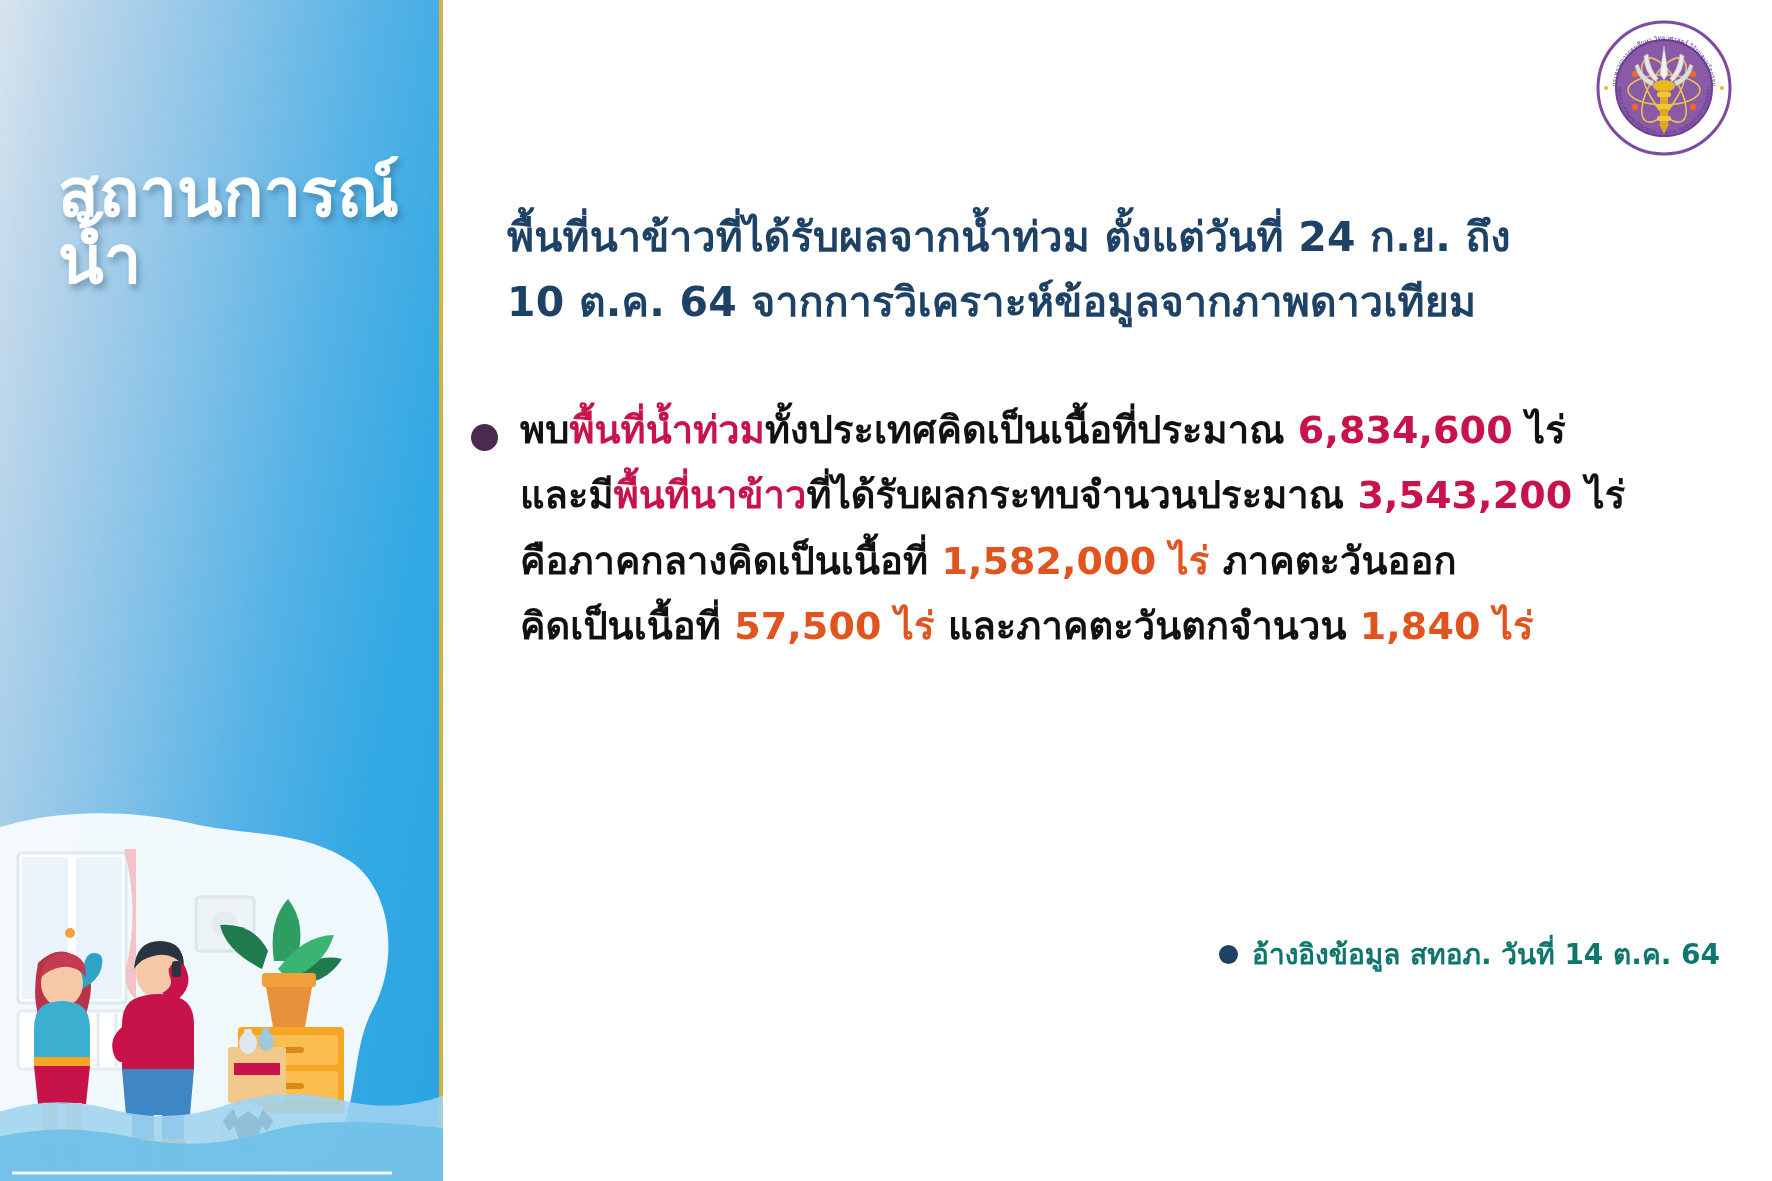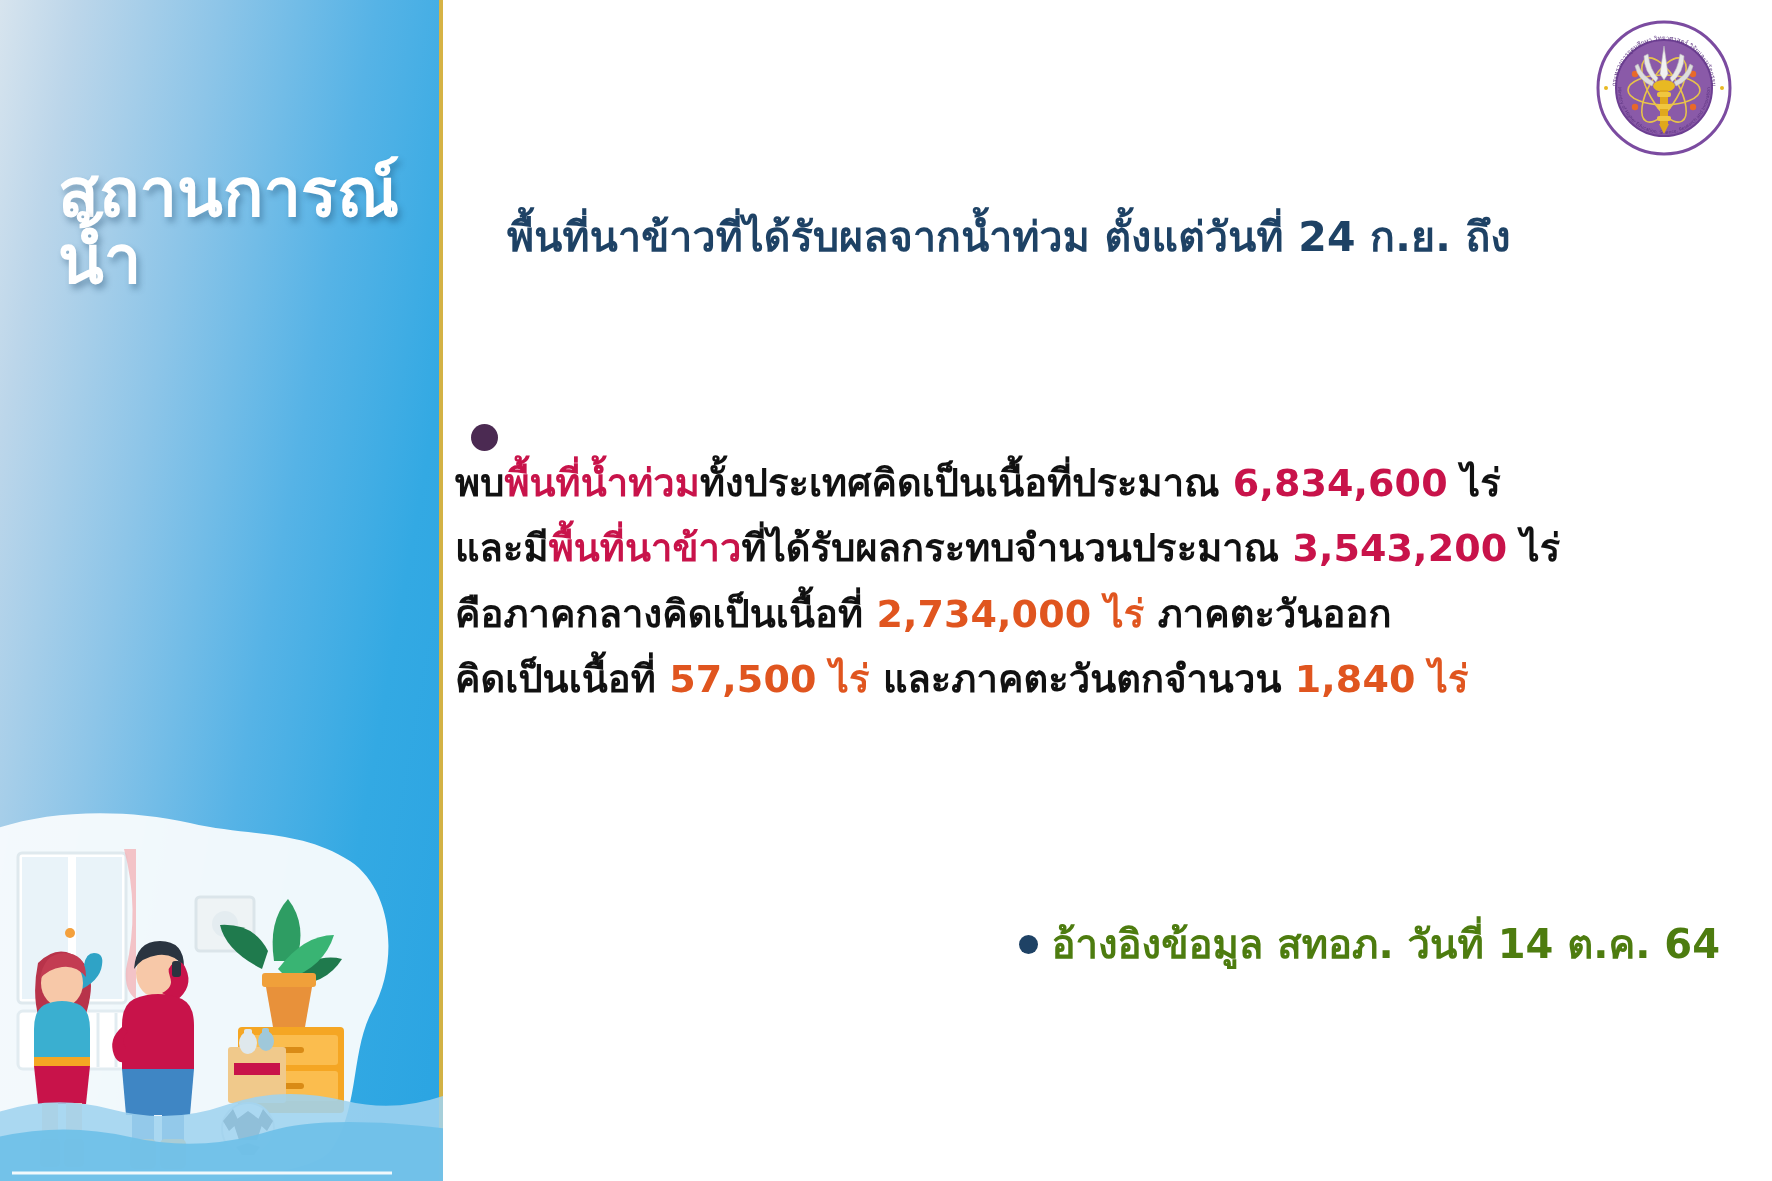--- a/index.html
+++ b/index.html
@@ -107,21 +107,20 @@
   }
   .heading .hl { display: block; white-space: nowrap; }
 
   .bullet-block {
     position: absolute;
     left: 12px;
     top: 398px;
     width: 1300px;
     display: flex;
     align-items: flex-start;
-    flex-direction: column;
   }
   .bullet-dot {
     flex: 0 0 auto;
     width: 27px;
     height: 27px;
     border-radius: 50%;
     background: #4b2a52;
     margin-top: 26px;
     margin-left: 16px;
     margin-right: 22px;
@@ -139,22 +138,22 @@
   .red   { color: #c8134a; }
   .orange{ color: #e0551f; }
 
   .footer {
     position: absolute;
     right: 52px;
     bottom: 44px;
     display: flex;
     align-items: center;
     gap: 14px;
-    color: #4d7c0f;
-    font-size: 40px;
+    color: #0f766e;
+    font-size: 28px;
     font-weight: 600;
   }
   .footer-dot {
     width: 19px; height: 19px;
     border-radius: 50%;
     background: #1e4265;
   }
 </style>
 </head>
 <body>
@@ -315,38 +314,39 @@
       <rect x="63" y="86" width="14" height="5" rx="2" fill="#f0c63f"></rect>
       <rect x="63" y="98" width="14" height="5" rx="2" fill="#f0c63f"></rect>
       <path d="M65 106 L75 106 L70 116 Z" fill="#e0a81c"></path>
     </g>
   </svg>
 
   <div class="content">
 
     <div class="heading">
       <span class="hl">พื้นที่นาข้าวที่ได้รับผลจากน้ำท่วม ตั้งแต่วันที่ 24 ก.ย. ถึง</span>
+      <span class="hl">10 ต.ค. 64 จากการวิเคราะห์ข้อมูลจากภาพดาวเทียม</span>
     </div>
 
     <div class="bullet-block">
       <div class="bullet-dot"></div>
       <div class="body-text">
 
         <span class="bl">
           <span>พบ</span><span class="red">พื้นที่น้ำท่วม</span><span>ทั้งประเทศคิดเป็นเนื้อที่ประมาณ </span><span class="red">6,834,600</span><span> ไร่</span>
         </span>
 
         <span class="bl">
           <span>และมี</span><span class="red">พื้นที่นาข้าว</span><span>ที่ได้รับผลกระทบจำนวนประมาณ </span><span class="red">3,543,200</span><span> ไร่</span>
         </span>
 
 
 
         <span class="bl">
-          <span>คือภาคกลางคิดเป็นเนื้อที่ </span><span class="orange">2,734,000 ไร่</span><span>  ภาคตะวันออก</span>
+          <span>คือภาคกลางคิดเป็นเนื้อที่ </span><span class="orange">1,582,000 ไร่</span><span>  ภาคตะวันออก</span>
         </span>
 
         <span class="bl">
           <span>คิดเป็นเนื้อที่ </span><span class="orange">57,500 ไร่</span><span>  และภาคตะวันตกจำนวน </span><span class="orange">1,840 ไร่</span>
         </span>
 
       </div>
     </div>
 
     <div class="footer">

